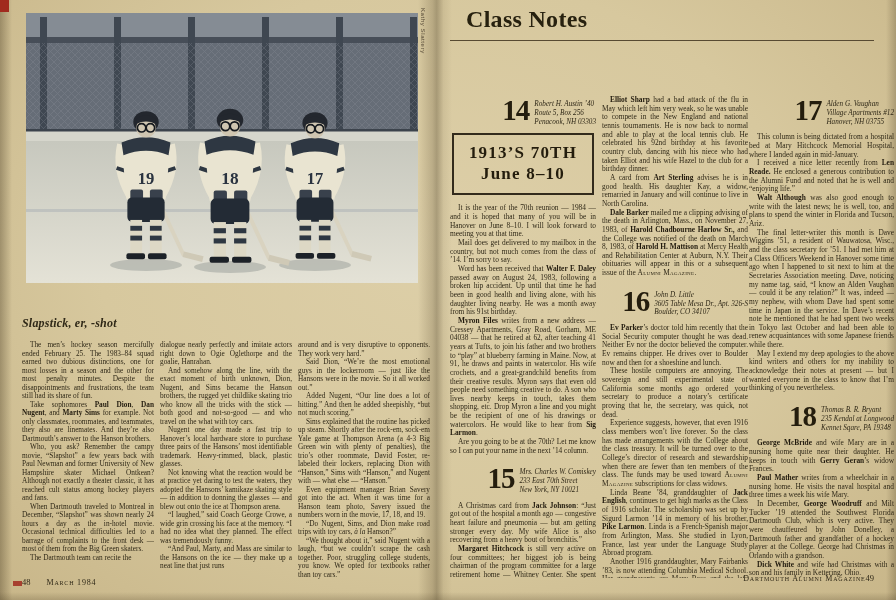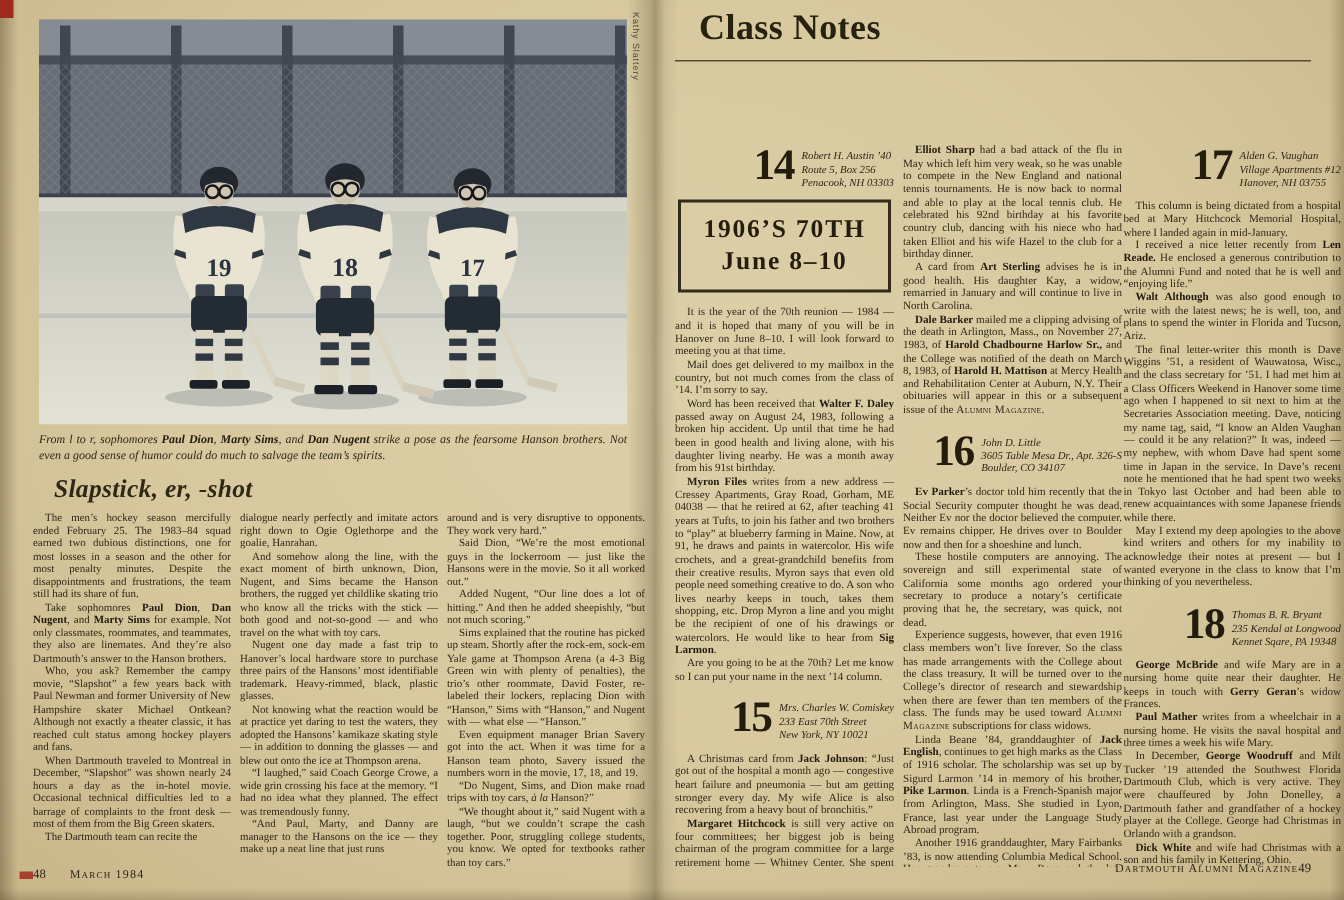--- a/index.html
+++ b/index.html
@@ -16,21 +16,21 @@
   .mark-red{position:absolute;background:#a12a1e;}
   .mark-red.c1{left:0;top:0;width:9px;height:12px;}
   .mark-red.c2{left:13px;top:581px;width:9px;height:5px;opacity:.85;}
 
   
   .photo-wrap{position:absolute;left:26px;top:13px;width:392px;height:344px;}
   .photo-credit{position:absolute;left:420px;top:8px;writing-mode:vertical-rl;
     font-family:"Liberation Sans",sans-serif;font-size:6px;letter-spacing:.6px;color:#564a38;}
   .caption{position:absolute;left:26px;top:288px;width:392px;font-style:italic;
     font-size:8px;line-height:10.5px;text-align:justify;}
-  .headline{position:absolute;left:36px;top:316px;font-size:17px;font-weight:bold;font-style:italic;letter-spacing:.2px;}
+  .headline{position:absolute;left:22px;top:316px;font-size:12px;font-weight:bold;font-style:italic;letter-spacing:.2px;}
   .page-col{position:absolute;font-size:7.3px;line-height:8.5px;overflow:hidden;}
   .lcol{top:341px;height:238px;width:132px;}
   .lcol.c0{left:22px;} .lcol.c1{left:160px;} .lcol.c2{left:298px;}
   .para{margin:0;text-align:justify;}
   .para.ind{text-indent:8px;}
   b{color:#221b0e;}
   .sc{font-variant:small-caps;letter-spacing:.3px;}
   .footer{position:absolute;font-size:8px;}
   .footer .pg{font-size:8.5px;}
   .footer .lbl{font-variant:small-caps;letter-spacing:.8px;margin-left:16px;}
@@ -118,37 +118,36 @@
         <use href="#pbody"></use>
         <text x="0" y="66" text-anchor="middle" font-family="Liberation Serif,serif" font-weight="bold" font-size="17" fill="#2a3340">18</text>
       </g>
       <g transform="translate(289,107) scale(0.97)">
         <use href="#pbody"></use>
         <text x="0" y="66" text-anchor="middle" font-family="Liberation Serif,serif" font-weight="bold" font-size="17" fill="#2a3340">17</text>
       </g>
     </svg>
   </div>
   <div class="photo-credit">Kathy Slattery</div>
-  <div class="caption">From l to r, sophomores <b>Paul Dion</b>, <b>Marty Sims</b>, and <b>Dan Nugent</b> strike a pose as the fearsome Hanson brothers. Not even a good sense of humor could do much to salvage the team’s spirits.</div>
 
   <h2 class="headline" style="margin:0;">Slapstick, er, -shot</h2>
   <div class="page-col lcol c0">
       <p class="para ind">The men’s hockey season mercifully ended February 25. The 1983–84 squad earned two dubious distinctions, one for most losses in a season and the other for most penalty minutes. Despite the disappointments and frustrations, the team still had its share of fun.</p>
       <p class="para ind">Take sophomores <b>Paul Dion</b>, <b>Dan Nugent</b>, and <b>Marty Sims</b> for example. Not only classmates, roommates, and teammates, they also are linemates. And they’re also Dartmouth’s answer to the Hanson brothers.</p>
       <p class="para ind">Who, you ask? Remember the campy movie, “Slapshot” a few years back with Paul Newman and former University of New Hampshire skater Michael Ontkean? Although not exactly a theater classic, it has reached cult status among hockey players and fans.</p>
       <p class="para ind">When Dartmouth traveled to Montreal in December, “Slapshot” was shown nearly 24 hours a day as the in-hotel movie. Occasional technical difficulties led to a barrage of complaints to the front desk — most of them from the Big Green skaters.</p>
       <p class="para ind">The Dartmouth team can recite the</p>
     </div>
   <div class="page-col lcol c1">
       <p class="para">dialogue nearly perfectly and imitate actors right down to Ogie Oglethorpe and the goalie, Hanrahan.</p>
       <p class="para ind">And somehow along the line, with the exact moment of birth unknown, Dion, Nugent, and Sims became the Hanson brothers, the rugged yet childlike skating trio who know all the tricks with the stick — both good and not-so-good — and who travel on the what with toy cars.</p>
       <p class="para ind">Nugent one day made a fast trip to Hanover’s local hardware store to purchase three pairs of the Hansons’ most identifiable trademark. Heavy-rimmed, black, plastic glasses.</p>
       <p class="para ind">Not knowing what the reaction would be at practice yet daring to test the waters, they adopted the Hansons’ kamikaze skating style — in addition to donning the glasses — and blew out onto the ice at Thompson arena.</p>
       <p class="para ind">“I laughed,” said Coach George Crowe, a wide grin crossing his face at the memory. “I had no idea what they planned. The effect was tremendously funny.</p>
-      <p class="para ind">“And Paul, Marty, and Danny are manager to the Hansons on the ice — they make up a neat line that just runs</p>
+      <p class="para ind">“And Paul, Marty, and Mass are similar to the Hansons on the ice — they make up a neat line that just runs</p>
     </div>
   <div class="page-col lcol c2">
       <p class="para">around and is very disruptive to opponents. They work very hard.”</p>
       <p class="para ind">Said Dion, “We’re the most emotional guys in the lockerroom — just like the Hansons were in the movie. So it all worked out.”</p>
       <p class="para ind">Added Nugent, “Our line does a lot of hitting.” And then he added sheepishly, “but not much scoring.”</p>
       <p class="para ind">Sims explained that the routine has picked up steam. Shortly after the rock-em, sock-em Yale game at Thompson Arena (a 4-3 Big Green win with plenty of penalties), the trio’s other roommate, David Foster, re-labeled their lockers, replacing Dion with “Hanson,” Sims with “Hanson,” and Nugent with — what else — “Hanson.”</p>
       <p class="para ind">Even equipment manager Brian Savery got into the act. When it was time for a Hanson team photo, Savery issued the numbers worn in the movie, 17, 18, and 19.</p>
       <p class="para ind">“Do Nugent, Sims, and Dion make road trips with toy cars, <i>à la</i> Hanson?”</p>
       <p class="para ind">“We thought about it,” said Nugent with a laugh, “but we couldn’t scrape the cash together. Poor, struggling college students, you know. We opted for textbooks rather than toy cars.”</p>
     </div>
@@ -163,21 +162,21 @@
   <div class="page-col rcol c0">
       <div class="entry-head">
         <span class="entry-num">14</span>
         <span class="entry-sec">
           <div>Robert H. Austin ’40</div>
           <div>Route 5, Box 256</div>
           <div>Penacook, NH 03303</div>
         </span>
       </div>
       <div class="reunion-box">
-        <div class="rb-line">1906’S 70TH</div>
+        <div class="rb-line">1913’S 70TH</div>
         <div class="rb-line">June 8–10</div>
       </div>
       <p class="para ind">It is the year of the 70th reunion — 1984 — and it is hoped that many of you will be in Hanover on June 8–10. I will look forward to meeting you at that time.</p>
       <p class="para ind">Mail does get delivered to my mailbox in the country, but not much comes from the class of ’14. I’m sorry to say.</p>
       <p class="para ind">Word has been received that <b>Walter F. Daley</b> passed away on August 24, 1983, following a broken hip accident. Up until that time he had been in good health and living alone, with his daughter living nearby. He was a month away from his 91st birthday.</p>
       <p class="para ind"><b>Myron Files</b> writes from a new address — Cressey Apartments, Gray Road, Gorham, ME 04038 — that he retired at 62, after teaching 41 years at Tufts, to join his father and two brothers to “play” at blueberry farming in Maine. Now, at 91, he draws and paints in watercolor. His wife crochets, and a great-grandchild benefits from their creative results. Myron says that even old people need something creative to do. A son who lives nearby keeps in touch, takes them shopping, etc. Drop Myron a line and you might be the recipient of one of his drawings or watercolors. He would like to hear from <b>Sig Larmon</b>.</p>
       <p class="para ind">Are you going to be at the 70th? Let me know so I can put your name in the next ’14 column.</p>
       <div class="entry-head">
         <span class="entry-num">15</span>
         <span class="entry-sec">

